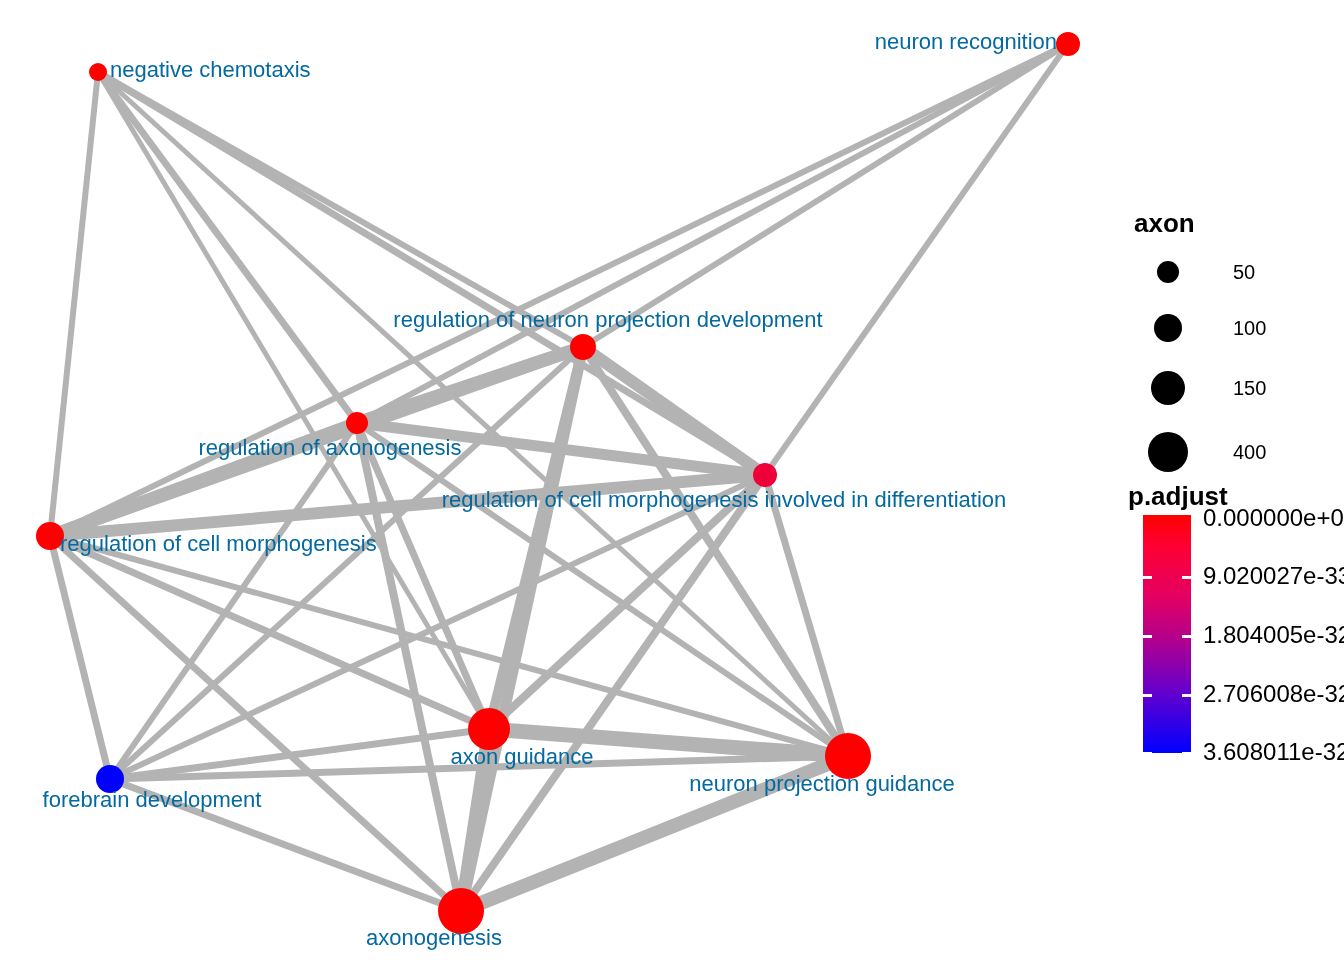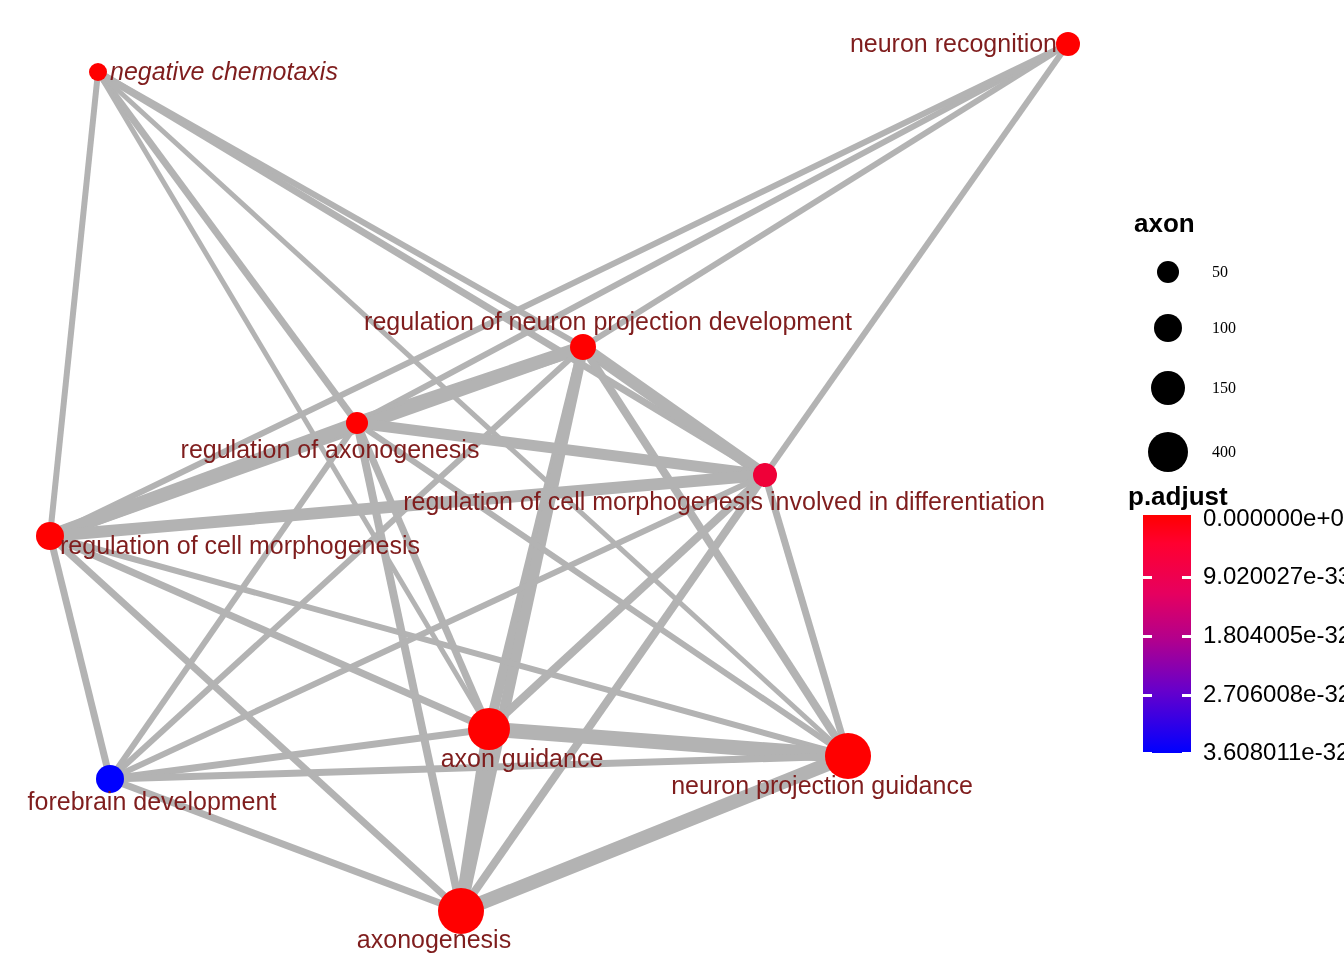--- a/index.html
+++ b/index.html
@@ -18,22 +18,22 @@
   #net-svg {
     position: absolute;
     left: 0;
     top: 0;
     width: 1344px;
     height: 960px;
   }
   .node-label {
     position: absolute;
     font-family: "Liberation Sans", sans-serif;
-    font-size: 25px;
-    color: #7f1d1d;
+    font-size: 22px;
+    color: #0369a1;
     white-space: nowrap;
     line-height: 1;
   }
   
   #legend {
     position: absolute;
     left: 1128px;
     top: 200px;
     width: 216px;
     height: 580px;
@@ -55,25 +55,26 @@
     width: 110px;
   }
   .size-dot {
     position: absolute;
     border-radius: 50%;
     background: #000000;
     transform: translate(-50%, -50%);
   }
   .size-text {
     position: absolute;
-    font-family: Liberation Serif, serif;
-    font-size: 16px;
+    font-family: Liberation Sans, sans-serif;
+    font-size: 20px;
     color: #000000;
     transform: translateY(-50%);
     white-space: nowrap;
+    margin-left: 21px;
   }
 
   #colorbar {
     position: absolute;
     left: 15px;
     top: 315px;
     width: 48px;
     height: 238px;
     background: linear-gradient(to bottom, #ff0000 0%, #ff0030 12%, #e6005f 33%, #b3008c 52%, #6600cc 74%, #0000ff 100%);
   }
@@ -147,21 +148,21 @@
         <circle cx="765" cy="475" r="12" fill="#ef0038"></circle>
         <circle cx="50" cy="536" r="14" fill="#ff0000"></circle>
         <circle cx="489" cy="729" r="21" fill="#ff0000"></circle>
         <circle cx="848" cy="756" r="23" fill="#ff0000"></circle>
         <circle cx="110" cy="779" r="14" fill="#0000ff"></circle>
         <circle cx="461" cy="911" r="23" fill="#ff0000"></circle>
       </g>
   </svg>
 
   <div id="labels-layer">
-      <div class="node-label" style="top: 59px; left: 110px; font-style: italic;">negative chemotaxis</div>
+      <div class="node-label" style="top: 59px; left: 110px;">negative chemotaxis</div>
       <div class="node-label" style="top: 31px; left: 0px; width: 1057px; text-align: right;">neuron recognition</div>
       <div class="node-label" style="top: 309px; left: 0px; width: 1344px; text-align: center; transform: translateX(-64px);">regulation of neuron projection development</div>
       <div class="node-label" style="top: 437px; left: 0px; width: 1344px; text-align: center; transform: translateX(-342px);">regulation of axonogenesis</div>
       <div class="node-label" style="top: 489px; left: 0px; width: 1344px; text-align: center; transform: translateX(52px);">regulation of cell morphogenesis involved in differentiation</div>
       <div class="node-label" style="top: 533px; left: 60px;">regulation of cell morphogenesis</div>
       <div class="node-label" style="top: 746px; left: 0px; width: 1344px; text-align: center; transform: translateX(-150px);">axon guidance</div>
       <div class="node-label" style="top: 773px; left: 0px; width: 1344px; text-align: center; transform: translateX(150px);">neuron projection guidance</div>
       <div class="node-label" style="top: 789px; left: 0px; width: 1344px; text-align: center; transform: translateX(-520px);">forebrain development</div>
       <div class="node-label" style="top: 927px; left: 0px; width: 1344px; text-align: center; transform: translateX(-238px);">axonogenesis</div>
     </div>

